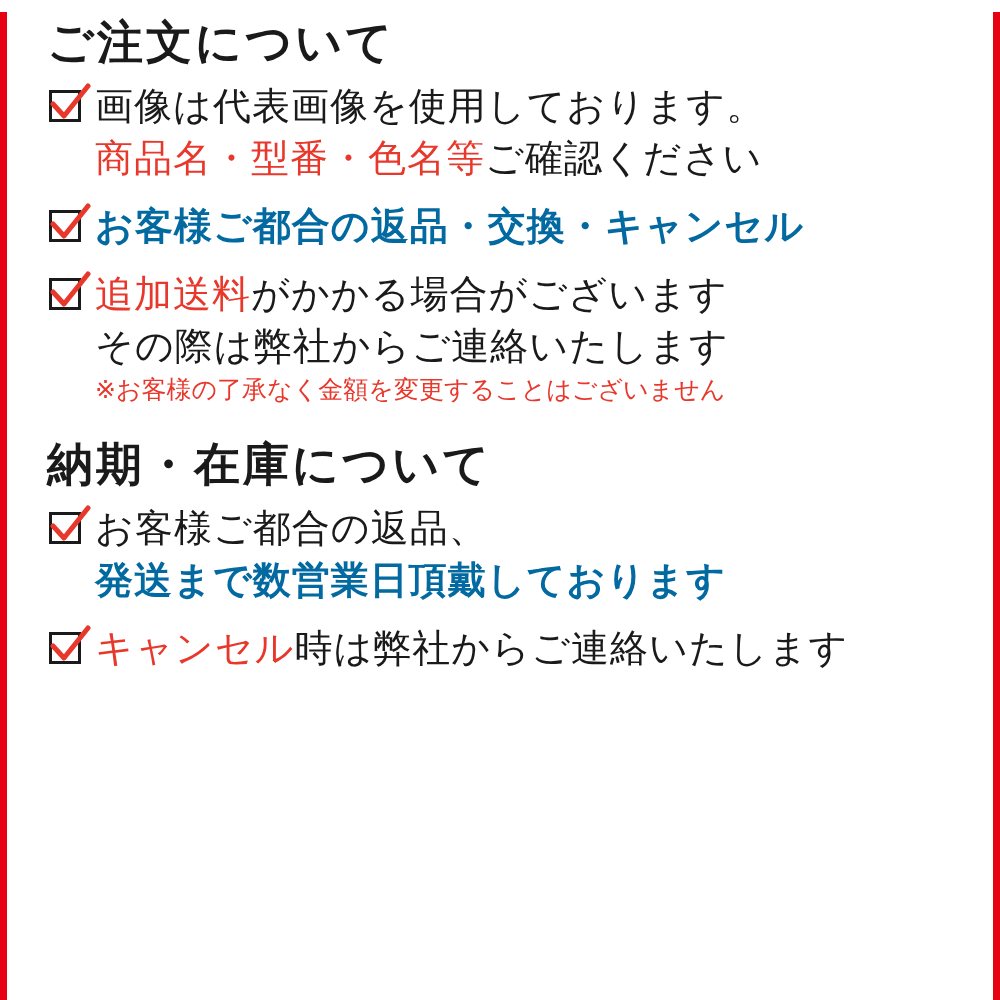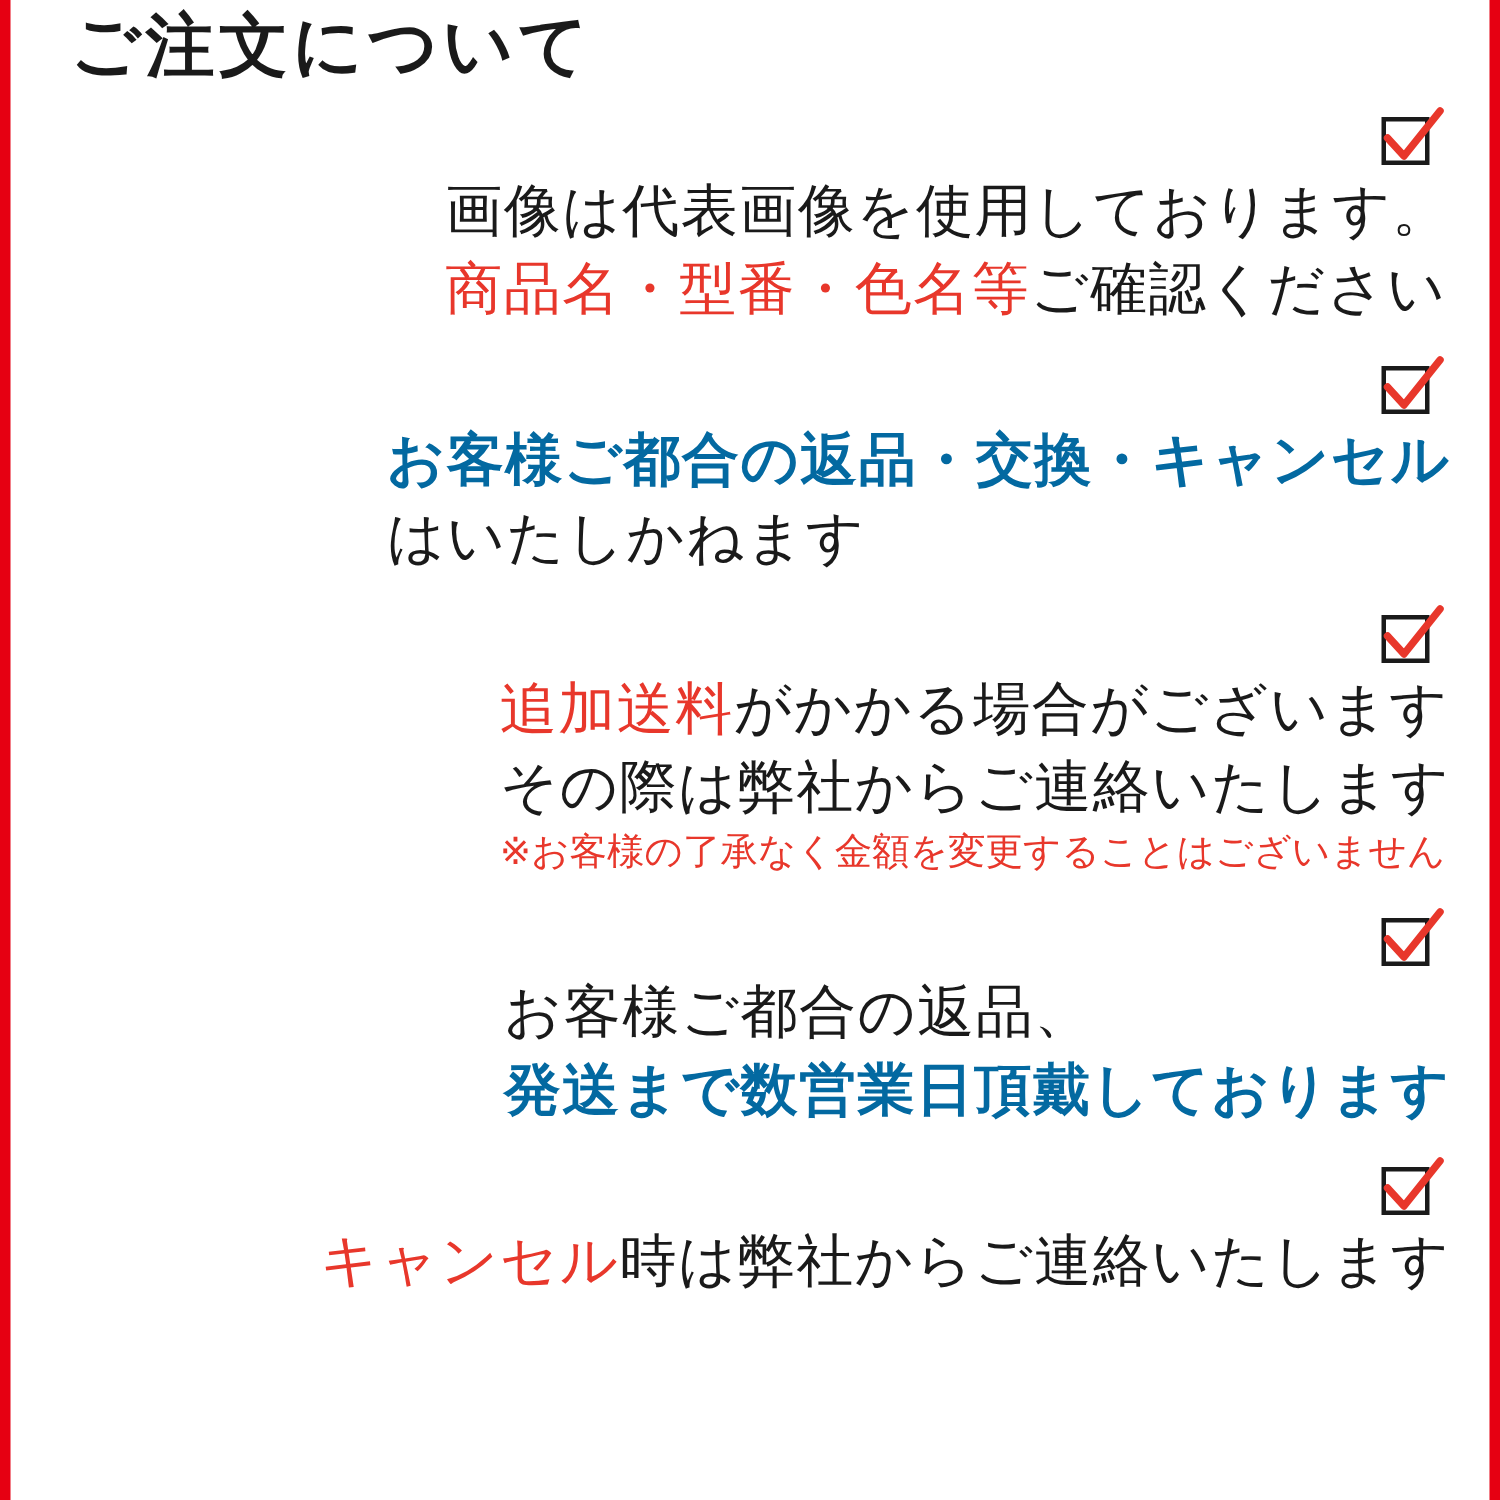--- a/index.html
+++ b/index.html
@@ -57,32 +57,31 @@
     letter-spacing: 4px;
     white-space: nowrap;
   }
 
   
   .section-heading {
     font-size: 46px;
     font-weight: bold;
     color: #1a1a1a;
     letter-spacing: 3px;
-    margin: 0 0 6px 14px;
+    margin: 12px 0 6px 14px;
   }
   .section-heading.second {
     margin-top: 26px;
   }
 
   
   .item {
     display: flex;
-    align-items: flex-end;
+    align-items: flex-start;
     margin: 0 0 16px 14px;
-    flex-direction: column;
   }
   .check-icon {
     flex: 0 0 auto;
     width: 40px;
     height: 40px;
     margin-top: 6px;
     margin-right: 8px;
     position: relative;
   }
   .check-icon .box {
@@ -152,38 +151,38 @@
 
     <div class="item">
       <div class="check-icon">
         <div class="box"></div>
         <svg viewBox="0 0 44 44">
             <path d="M6 22 L17 34 L41 4" fill="none" stroke="#e8372b" stroke-width="5" stroke-linecap="round" stroke-linejoin="round"></path>
           </svg>
       </div>
       <div class="lines">
         <div class="line red-all">お客様ご都合の返品・交換・キャンセル</div>
-        <div class="line">はいたしかねます</div>
       </div>
     </div>
 
     <div class="item">
       <div class="check-icon">
         <div class="box"></div>
         <svg viewBox="0 0 44 44">
             <path d="M6 22 L17 34 L41 4" fill="none" stroke="#e8372b" stroke-width="5" stroke-linecap="round" stroke-linejoin="round"></path>
           </svg>
       </div>
       <div class="lines">
         <div class="line"><span class="red">追加送料</span><span>がかかる場合がございます</span></div>
         <div class="line">その際は弊社からご連絡いたします</div>
         <div class="note">※お客様の了承なく金額を変更することはございません</div>
       </div>
     </div>
 
+    <div class="section-heading second">納期・在庫について</div>
 
     <div class="item">
       <div class="check-icon">
         <div class="box"></div>
         <svg viewBox="0 0 44 44">
             <path d="M6 22 L17 34 L41 4" fill="none" stroke="#e8372b" stroke-width="5" stroke-linecap="round" stroke-linejoin="round"></path>
           </svg>
       </div>
       <div class="lines">
         <div class="line">お客様ご都合の返品、</div>

